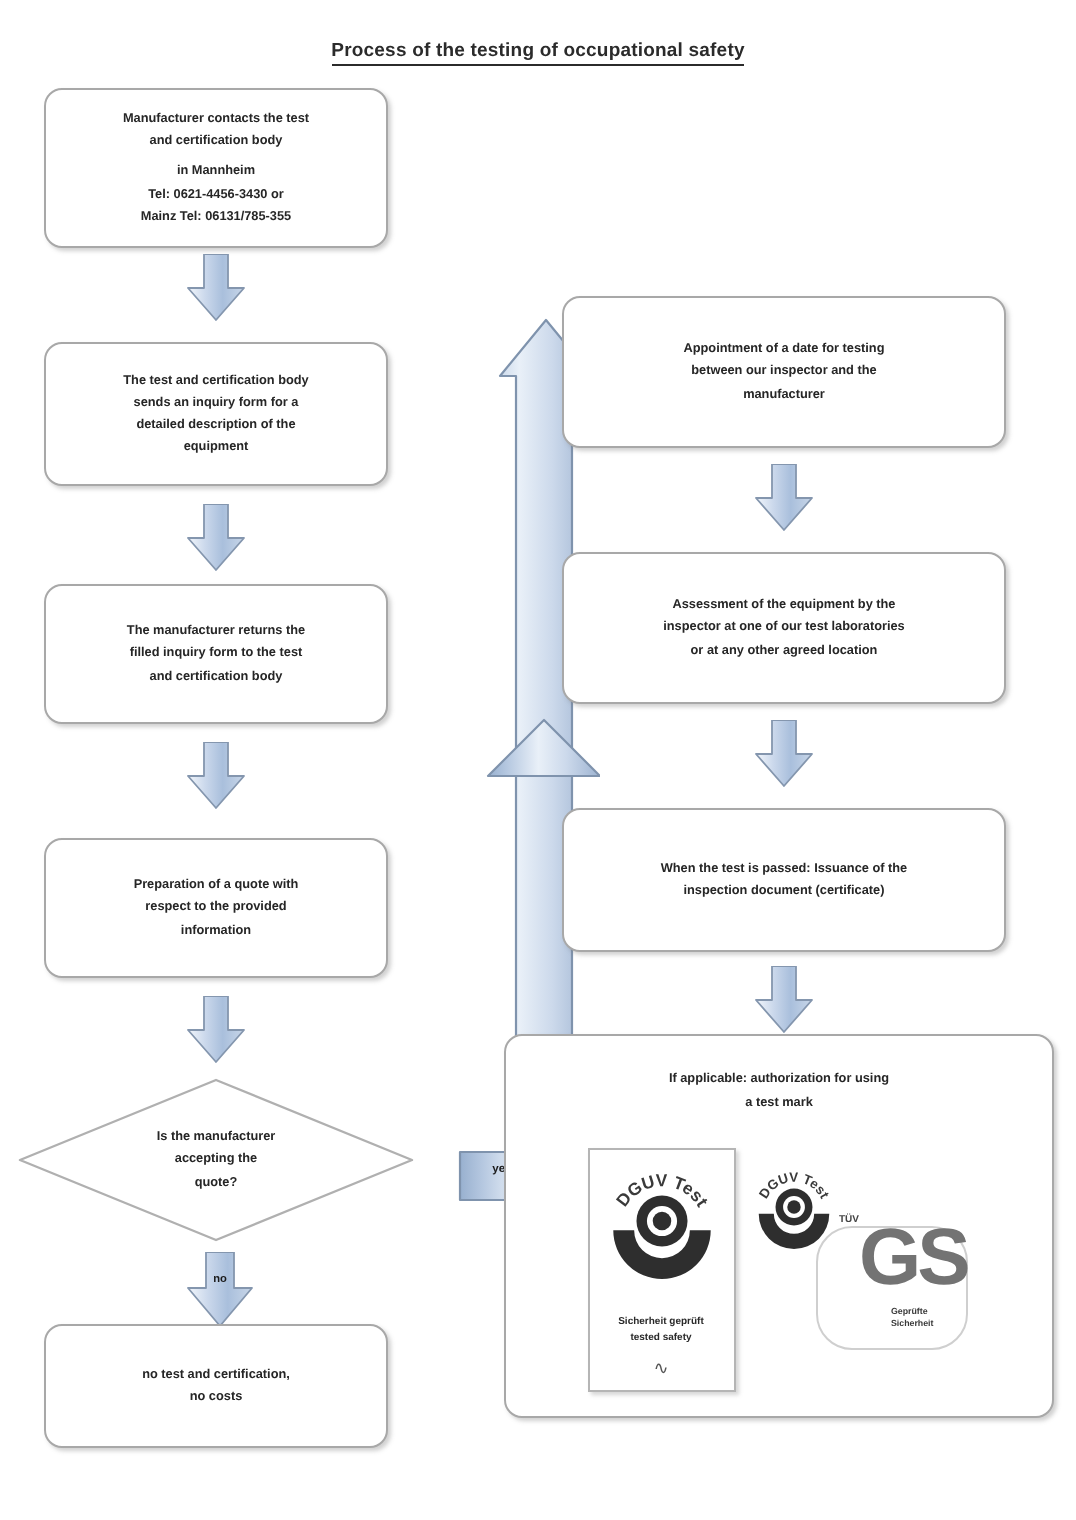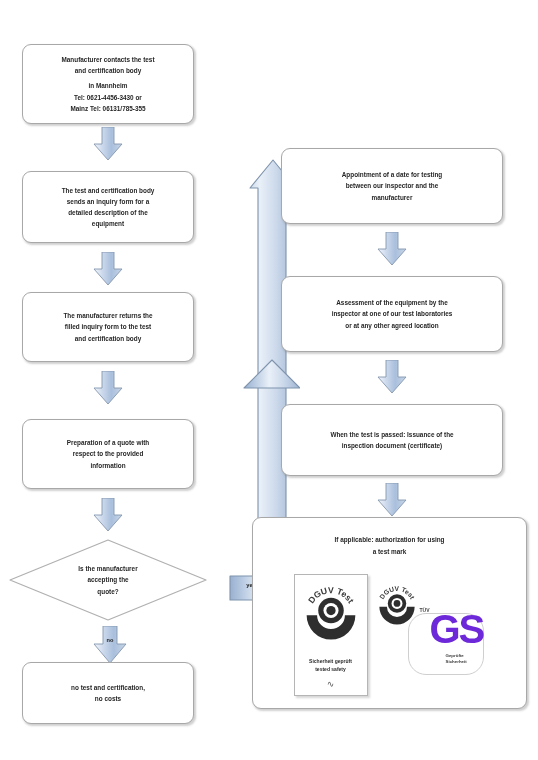--- a/index.html
+++ b/index.html
@@ -154,20 +154,23 @@
   .gs-group {
     position: relative;
     width: 112px; height: 112px;
   }
 </style>
 </head>
 <body>
 
 <div id="page">
 
+  <div class="title">
+    <span>Process of the testing of occupational safety</span>
+  </div>
 
   <svg width="0" height="0" style="position:absolute" aria-hidden="true">
     <defs>
       <linearGradient id="gradDown" x1="0" y1="0" x2="1" y2="0">
         <stop offset="0%" stop-color="#f2f6fb"></stop>
         <stop offset="30%" stop-color="#ccd9ec"></stop>
         <stop offset="62%" stop-color="#a9bfdc"></stop>
         <stop offset="100%" stop-color="#c8d6e8"></stop>
       </linearGradient>
       <linearGradient id="gradBig" x1="0" y1="0" x2="1" y2="0">
@@ -367,21 +370,21 @@
         <circle cx="50" cy="44" r="13" fill="#ffffff"></circle>
         <circle cx="50" cy="44" r="8" fill="#2e2e2e"></circle>
       </svg>
 
       <div style="position:absolute; left:46px; top:28px; font-size:5px; font-weight:bold; color:#444;">TÜV</div>
 
       <div style="position:absolute; left:34px; top:34px; width:76px; height:62px;
                   border:1px solid #cfcfcf; border-radius:18px; background:#fff;"></div>
 
       <div style="position:absolute; left:36px; top:30px; width:72px; text-align:center;
-                  font-size:40px; font-weight:bold; color:#6d28d9; line-height:1;
+                  font-size:40px; font-weight:bold; color:#737373; line-height:1;
                   letter-spacing:-2px;padding-left:20px;">GS</div>
 
       <div style="position:absolute; left:72px; top:74px; width:38px; text-align:left;
                   font-size:4.4px; font-weight:bold; color:#3a3a3a; line-height:1.4;">
         <span style="display:block;">Geprüfte</span>
         <span style="display:block;">Sicherheit</span>
       </div>
     </div>
   </div>
 

